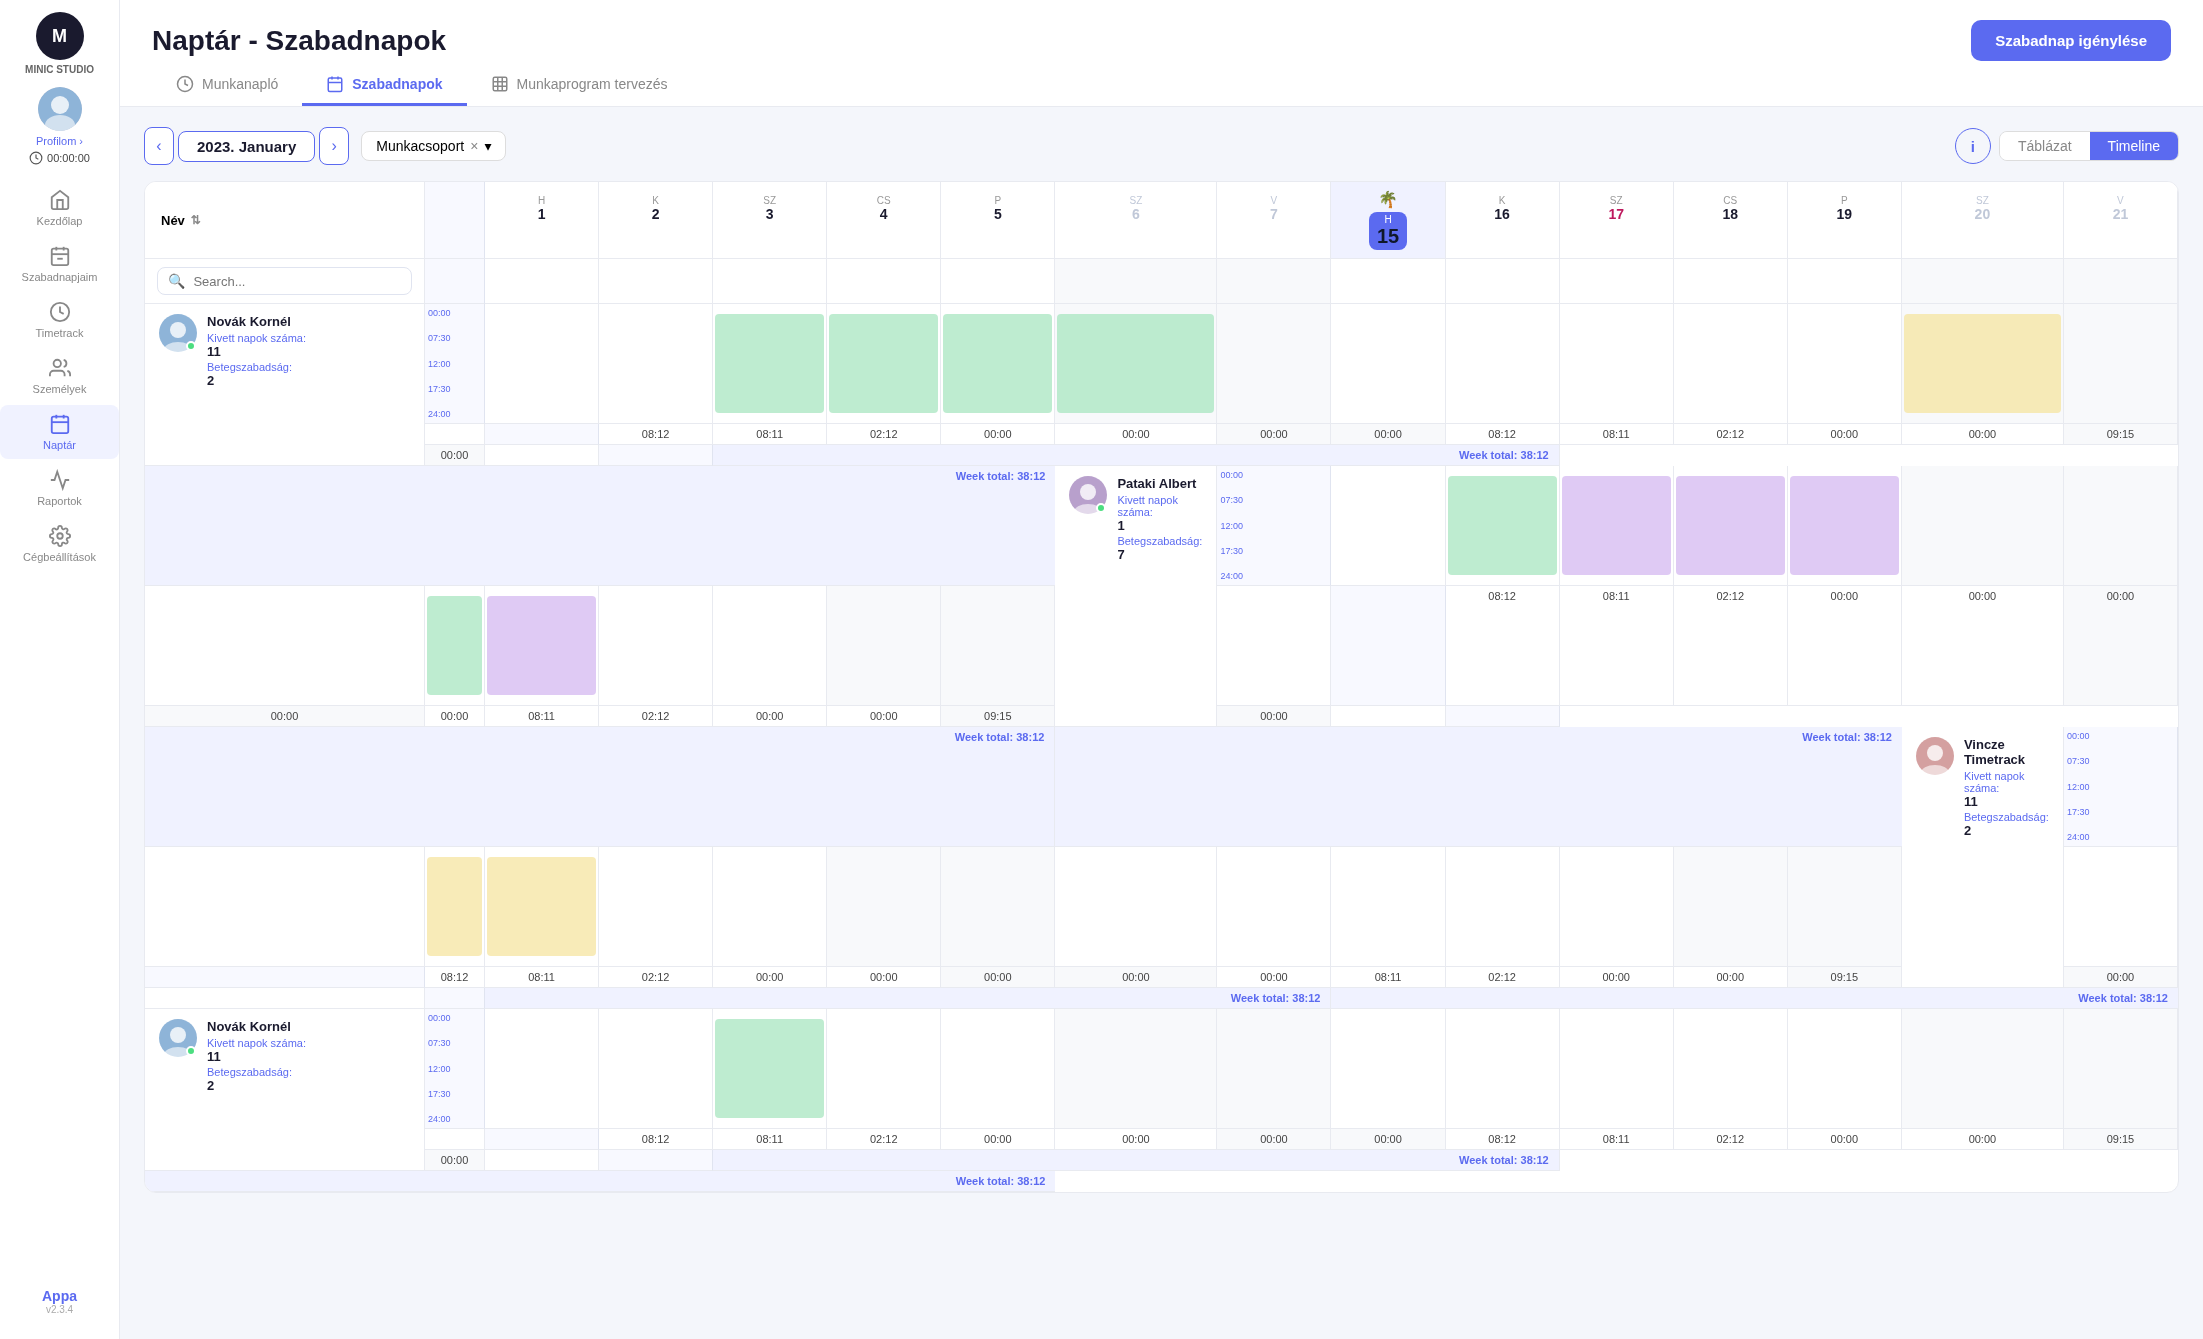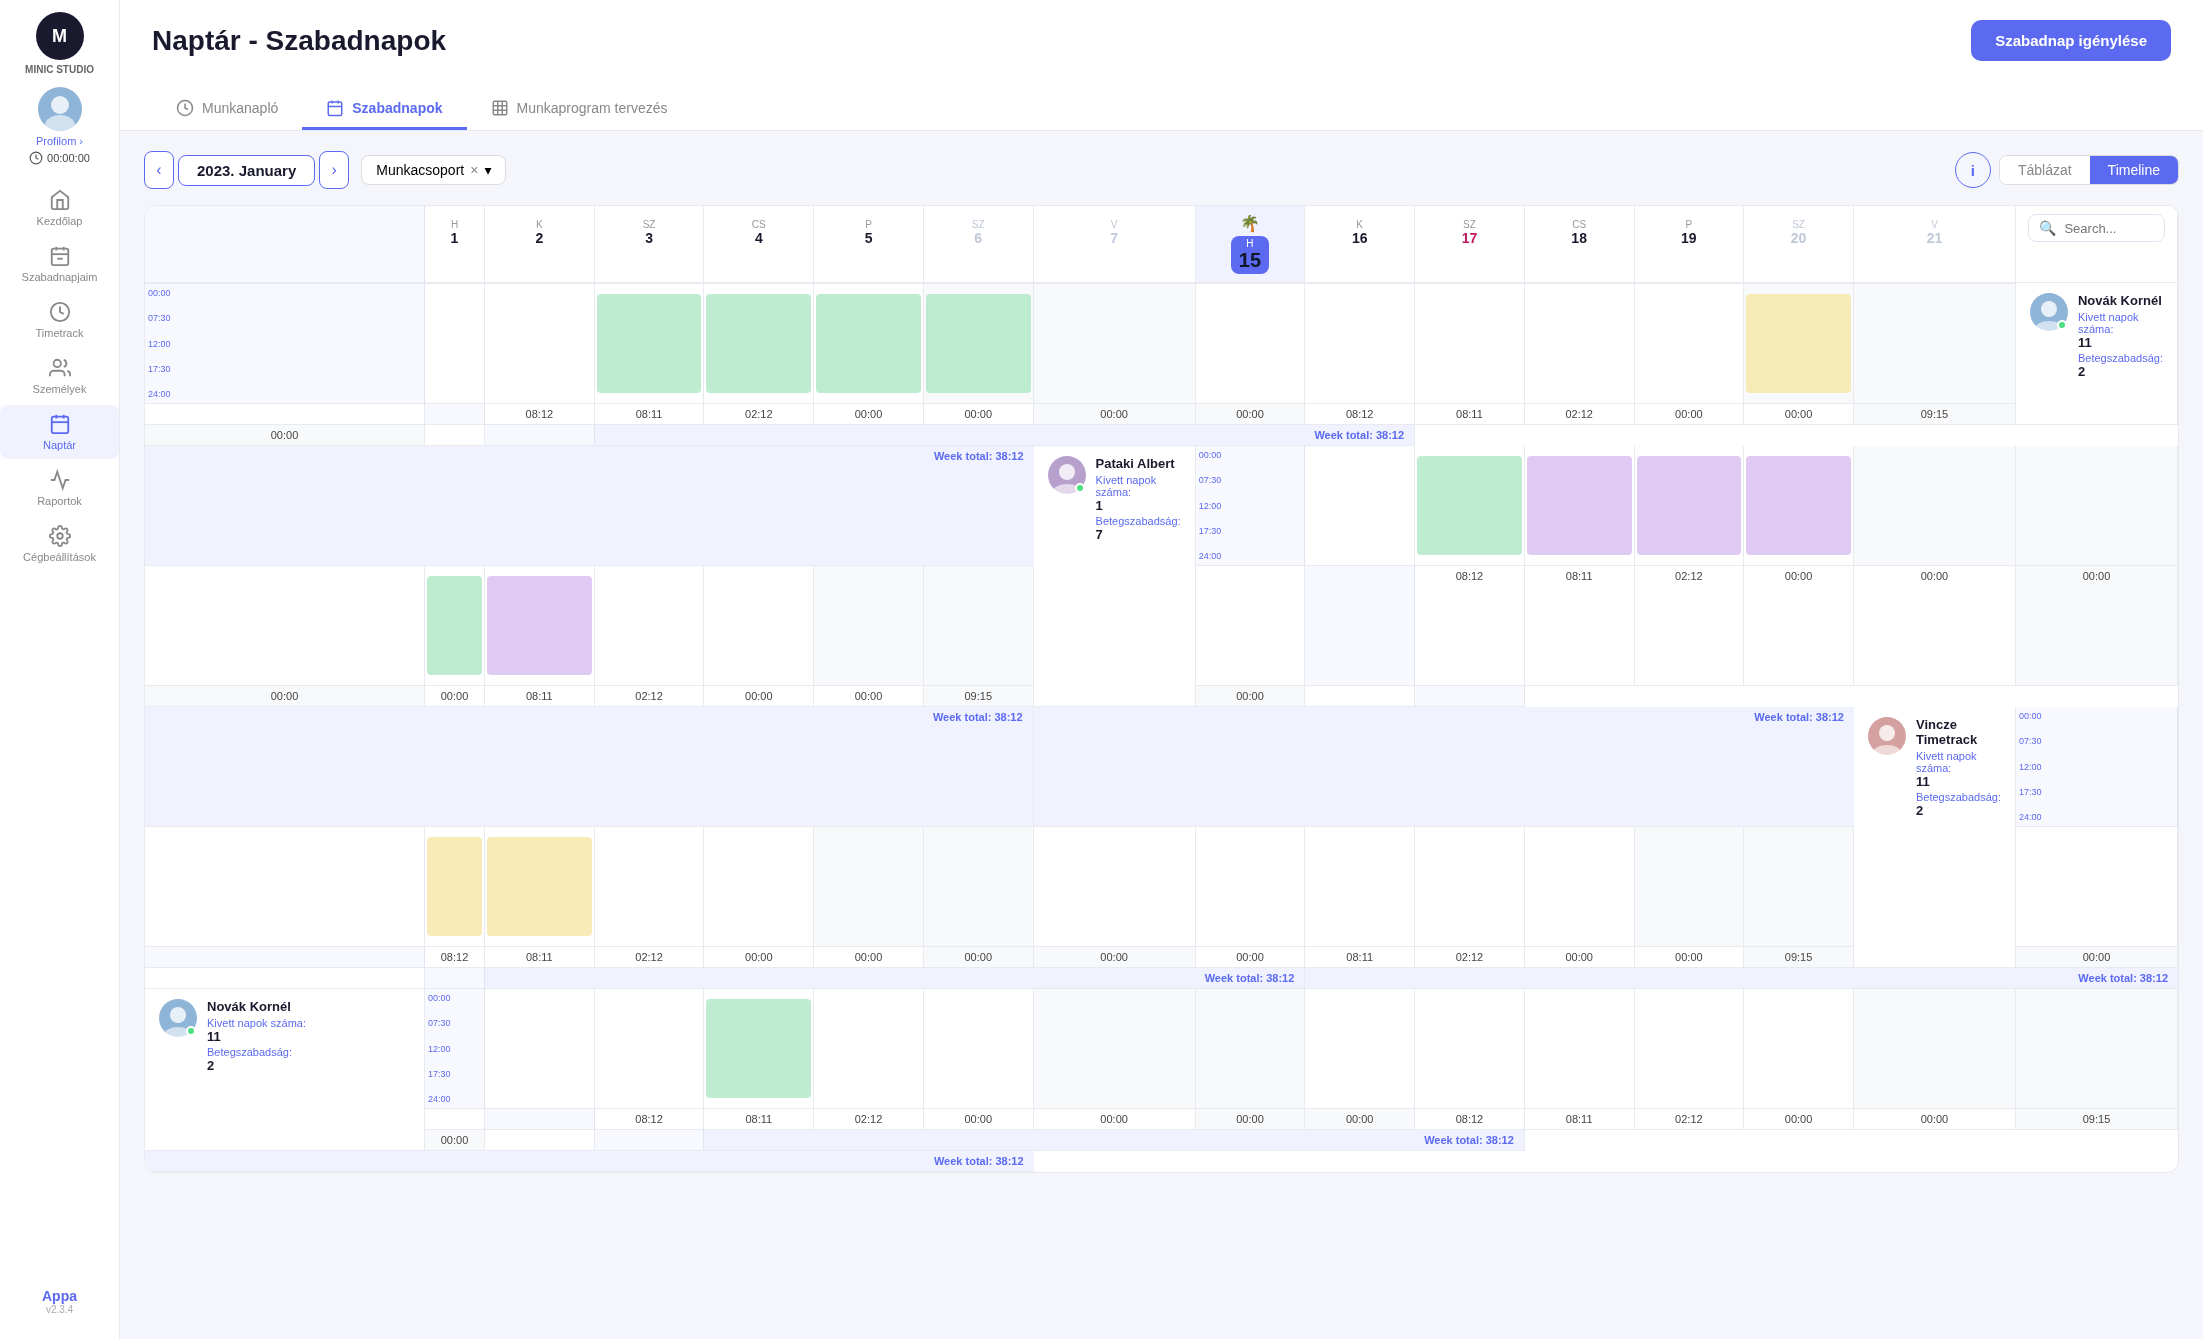--- a/index.html
+++ b/index.html
@@ -59,21 +59,21 @@
     
     .main {
       flex: 1; display: flex; flex-direction: column; overflow: hidden;
     }
     .header {
       background: #fff; padding: 20px 32px 0 32px;
       border-bottom: 1px solid #e8eaf0;
     }
     .header-top {
       display: flex; align-items: center; justify-content: space-between;
-      margin-bottom: 28px;
+      margin-bottom: 4px;
     }
     .page-title { font-size: 28px; font-weight: 700; color: #1a1a2e; }
     .btn-primary {
       background: #5b6af0; color: #fff; border: none;
       padding: 12px 24px; border-radius: 10px; font-size: 15px;
       font-weight: 600; cursor: pointer;
     }
     .tabs { display: flex; gap: 0; }
     .tab {
       display: flex; align-items: center; gap: 8px;
@@ -297,20 +297,24 @@
         <div class="info-btn">i</div>
         <div class="view-toggle">
           <button class="view-btn inactive">Táblázat</button>
           <button class="view-btn active">Timeline</button>
         </div>
       </div>
     </div>
 
     <div class="calendar-container">
       <div class="calendar-grid" id="calendar-grid">
+      <div class="col-header name-col" style="display: flex; align-items: center; gap: 6px; padding: 10px 16px; font-weight: 700; font-size: 13px; border-right: 1px solid rgb(232, 234, 240); border-bottom: 1px solid rgb(232, 234, 240); background: rgb(255, 255, 255);">
+            <span>Név</span>
+            <span style="font-size: 12px; color: rgb(136, 136, 136); cursor: pointer;">⇅</span>
+          </div>
           <div style="border-right: 1px solid rgb(224, 228, 240); border-bottom: 1px solid rgb(232, 234, 240); background: rgb(248, 249, 255);"></div>
           <div style="text-align: center; padding: 8px 4px; border-right: 1px solid rgb(232, 234, 240); border-bottom: 1px solid rgb(232, 234, 240); background: rgb(255, 255, 255);"><div style="display: inline-flex; flex-direction: column; align-items: center; border-radius: 8px; padding: 2px 8px;">
               <div style="font-size: 10px; font-weight: 500; color: rgb(153, 153, 153);">H</div>
               <div style="font-size: 14px; font-weight: 700; color: rgb(26, 26, 46);">1</div>
             </div></div>
           <div style="text-align: center; padding: 8px 4px; border-right: 1px solid rgb(232, 234, 240); border-bottom: 1px solid rgb(232, 234, 240); background: rgb(255, 255, 255);"><div style="display: inline-flex; flex-direction: column; align-items: center; border-radius: 8px; padding: 2px 8px;">
               <div style="font-size: 10px; font-weight: 500; color: rgb(153, 153, 153);">K</div>
               <div style="font-size: 14px; font-weight: 700; color: rgb(26, 26, 46);">2</div>
             </div></div>
           <div style="text-align: center; padding: 8px 4px; border-right: 1px solid rgb(232, 234, 240); border-bottom: 1px solid rgb(232, 234, 240); background: rgb(255, 255, 255);"><div style="display: inline-flex; flex-direction: column; align-items: center; border-radius: 8px; padding: 2px 8px;">

